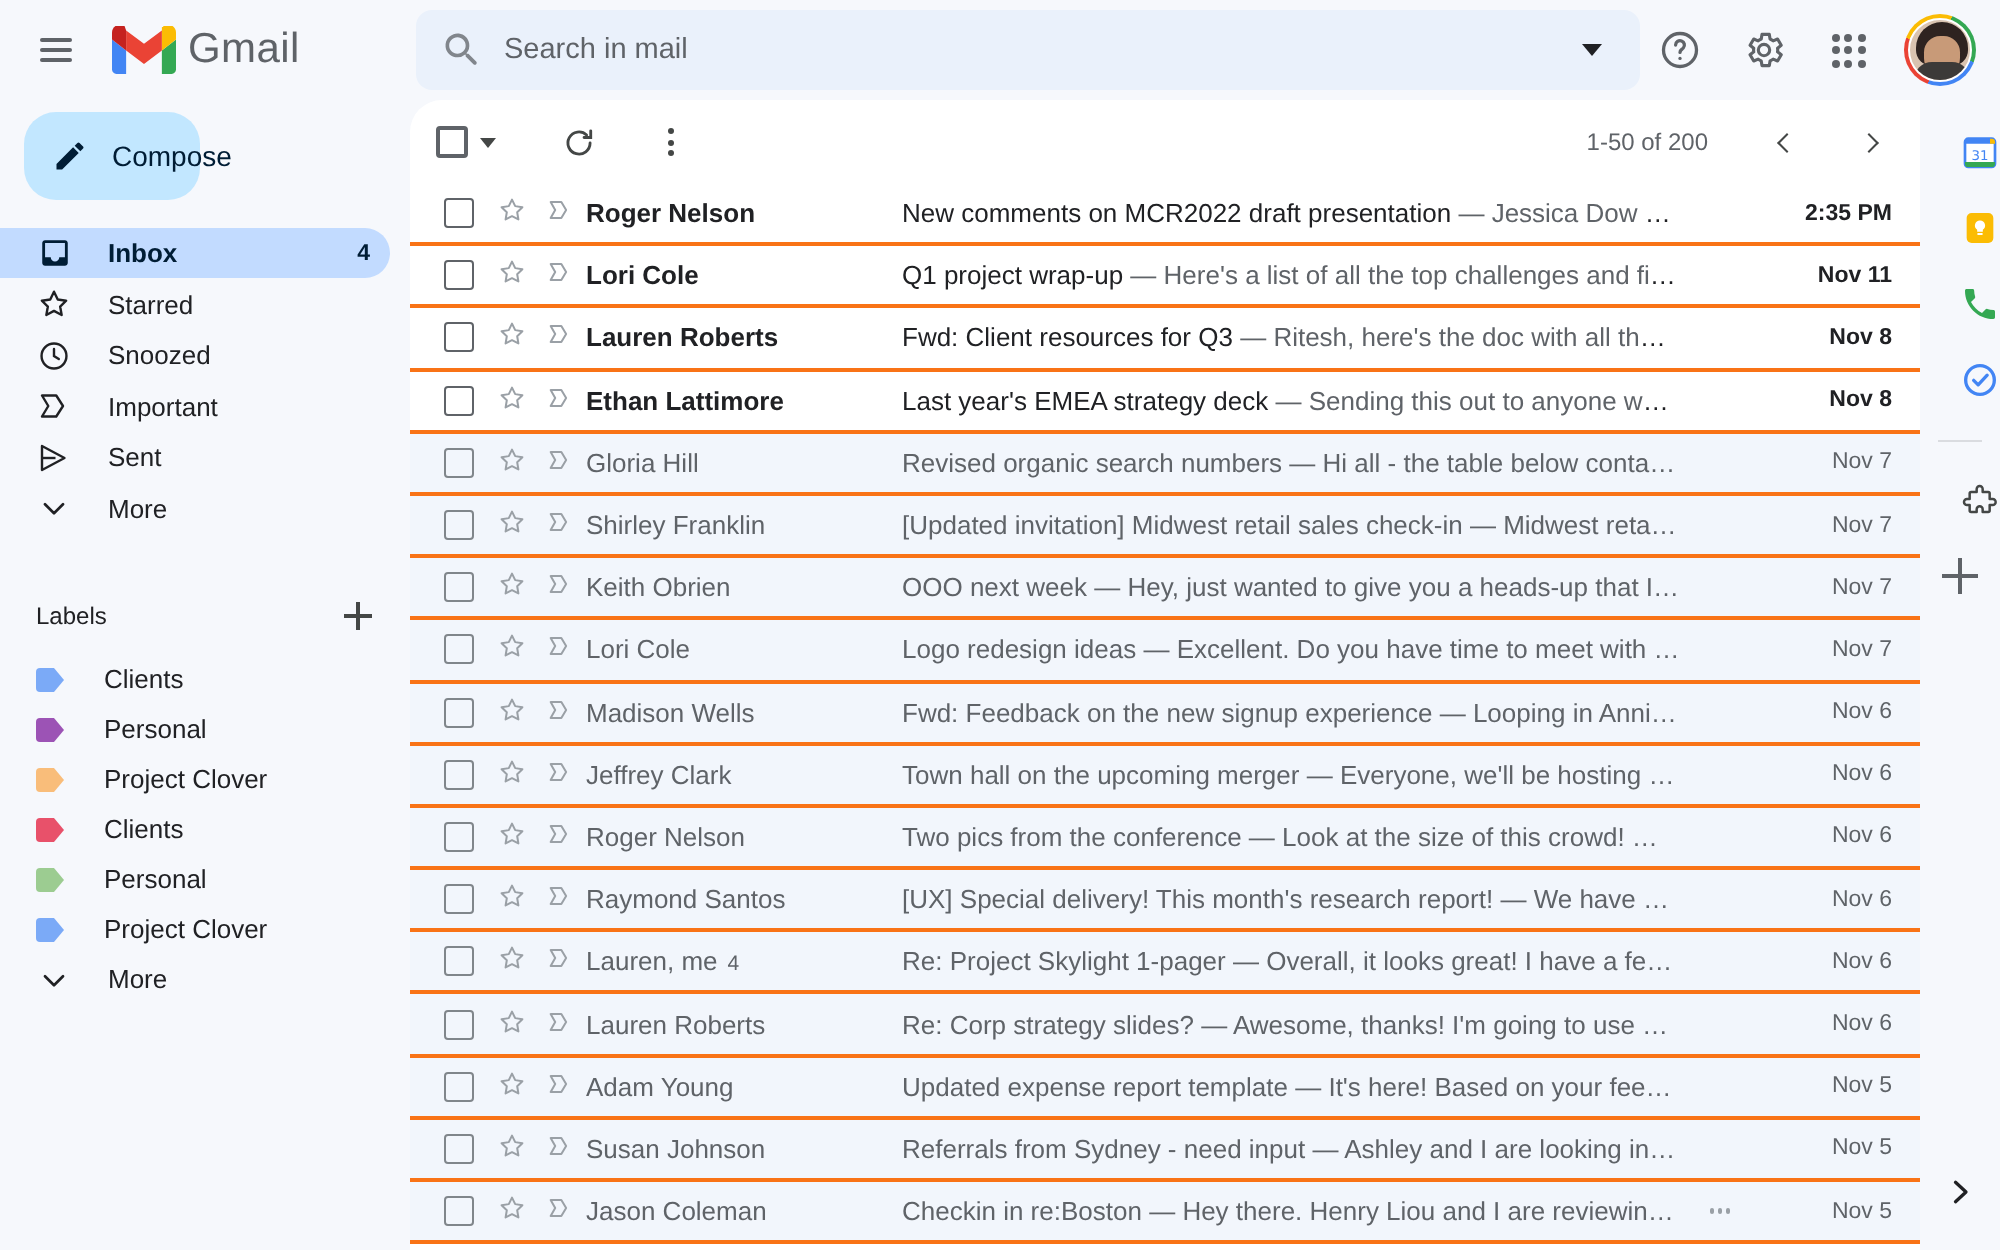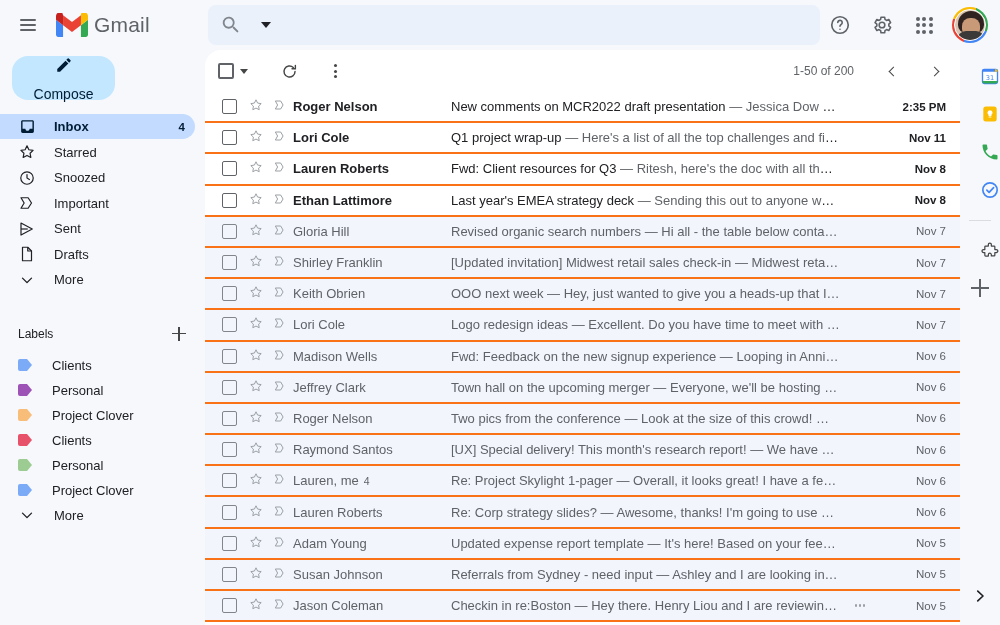--- a/index.html
+++ b/index.html
@@ -73,25 +73,24 @@
 
   
   .sidebar {
     width: 205px; flex: 0 0 205px;
     background: #f6f8fc; padding-top: 2px;
     overflow: hidden; display: flex; flex-direction: column;
   }
   .compose {
     display: flex; align-items: center; gap: 12px;
     margin: 4px 0 14px 12px;
-    height: 44px; width: 103px; padding: 0 14px;
+    height: 44px; width: 88px; padding: 0 14px;
     background: #c2e7ff; border-radius: 16px; cursor: pointer;
     border: none; font-size: 14px; color: #001d35;
     font-family: "Liberation Sans", sans-serif;
-    flex-direction: column;
   }
   .pencil-icon { width: 18px; height: 18px; flex: 0 0 18px; }
 
   .nav-list { padding-right: 10px; }
   .nav-item {
     display: flex; align-items: center;
     height: 25px; padding: 0 10px 0 18px;
     border-radius: 0 16px 16px 0; cursor: pointer;
     font-size: 13px; color: #202124; gap: 18px;
     margin-bottom: 0.5px;
@@ -239,20 +238,21 @@
       <span class="brand-text">Gmail</span>
     </div>
 
     <div class="search-wrap">
       <div class="search-box">
         <span class="search-icon">
           <svg viewBox="0 0 24 24" width="22" height="22" fill="#5f6368">
             <path d="M15.5 14h-.79l-.28-.27a6.5 6.5 0 001.48-5.34c-.47-2.78-2.79-5-5.59-5.34a6.505 6.505 0 00-7.27 7.27c.34 2.8 2.56 5.12 5.34 5.59a6.5 6.5 0 005.34-1.48l.27.28v.79l4.25 4.25c.41.41 1.08.41 1.49 0 .41-.41.41-1.08 0-1.49L15.5 14zm-6 0C7.01 14 5 11.99 5 9.5S7.01 5 9.5 5 14 7.01 14 9.5 11.99 14 9.5 14z"></path>
           </svg>
         </span>
+        <input class="search-input" type="text" placeholder="Search in mail" style="">
         <span class="search-opts">
           <span class="caret-dn"></span>
         </span>
       </div>
     </div>
 
     <div class="header-right">
       <div class="hicon">
         <svg viewBox="0 0 24 24" width="22" height="22" fill="none" stroke="#5f6368" stroke-width="1.8">
           <circle cx="12" cy="12" r="9"></circle>
@@ -344,29 +344,20 @@
         <div class="nav-item">
           <span class="nav-icon">
             <svg viewBox="0 0 24 24" width="18" height="18" fill="none" stroke="#202124" stroke-width="1.6" stroke-linejoin="round">
               <path d="M4 4l15 8-15 8z"></path>
               <path d="M4 12h9"></path>
             </svg>
           </span>
           <span class="nav-label">Sent</span>
         </div>
 
-        <div class="nav-item">
-          <span class="nav-icon">
-            <svg viewBox="0 0 24 24" width="18" height="18" fill="none" stroke="#202124" stroke-width="1.6" stroke-linejoin="round">
-              <path d="M6 3h7l5 5v13H6z"></path>
-              <path d="M13 3v5h5"></path>
-            </svg>
-          </span>
-          <span class="nav-label">Drafts</span>
-        </div>
 
         <div class="nav-item">
           <span class="nav-icon">
             <svg viewBox="0 0 24 24" width="18" height="18" fill="none" stroke="#202124" stroke-width="1.8" stroke-linecap="round" stroke-linejoin="round">
               <path d="M6 9.5l6 6 6-6"></path>
             </svg>
           </span>
           <span class="nav-label">More</span>
         </div>
       </div>

